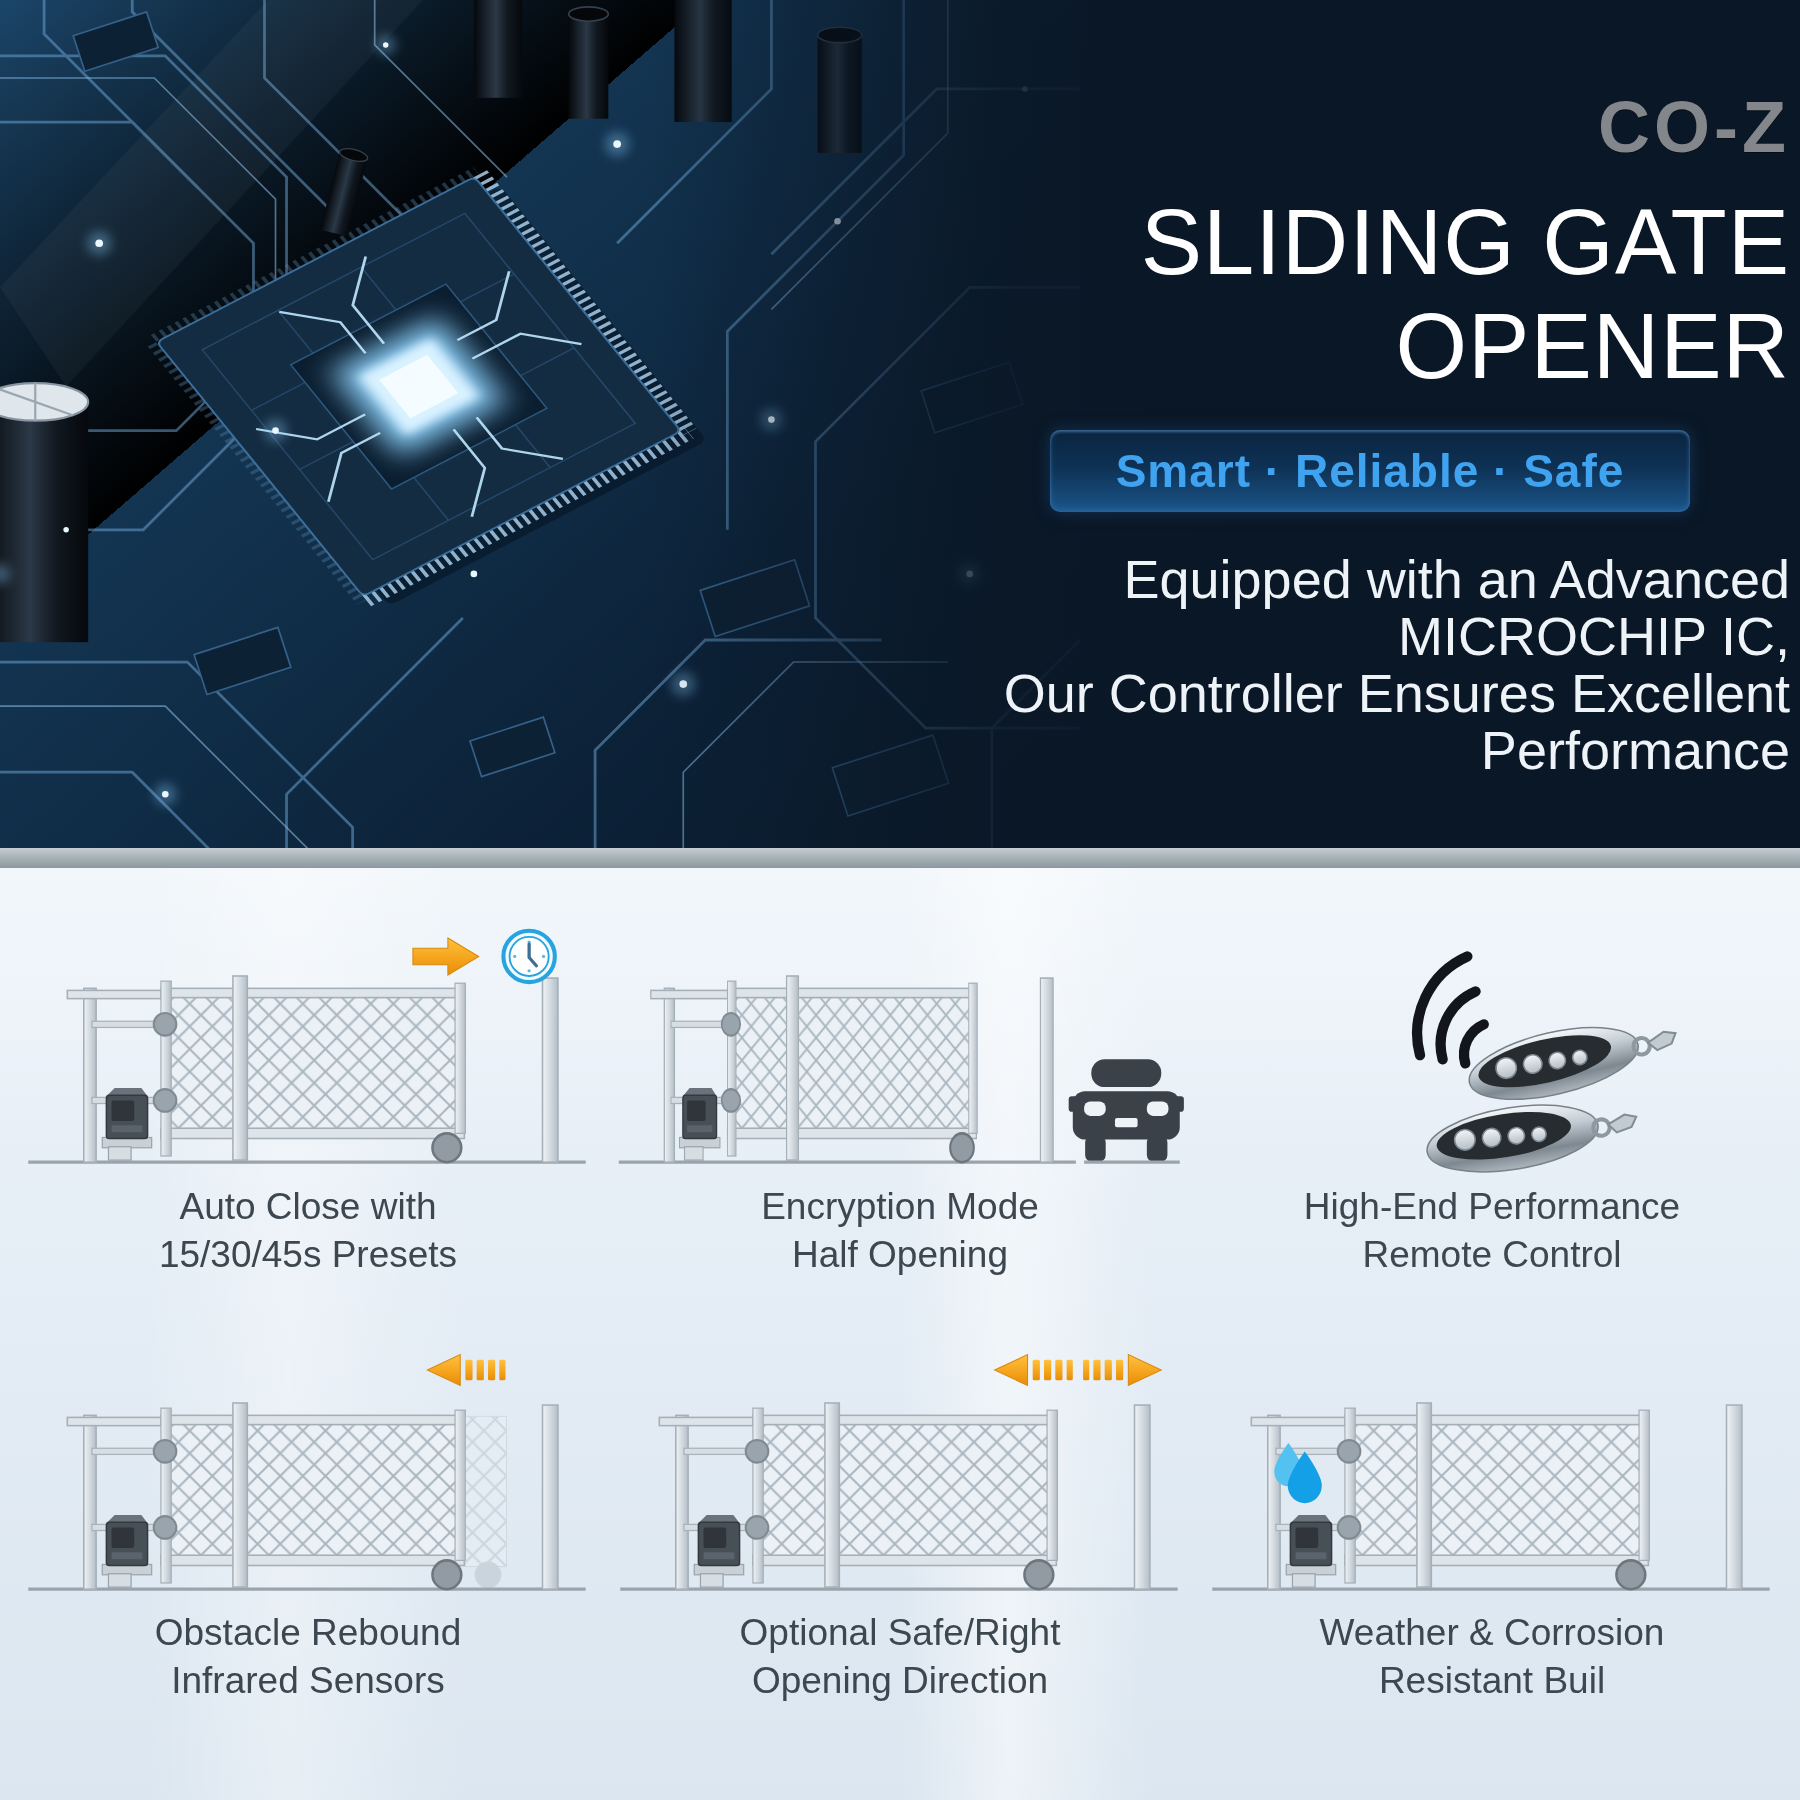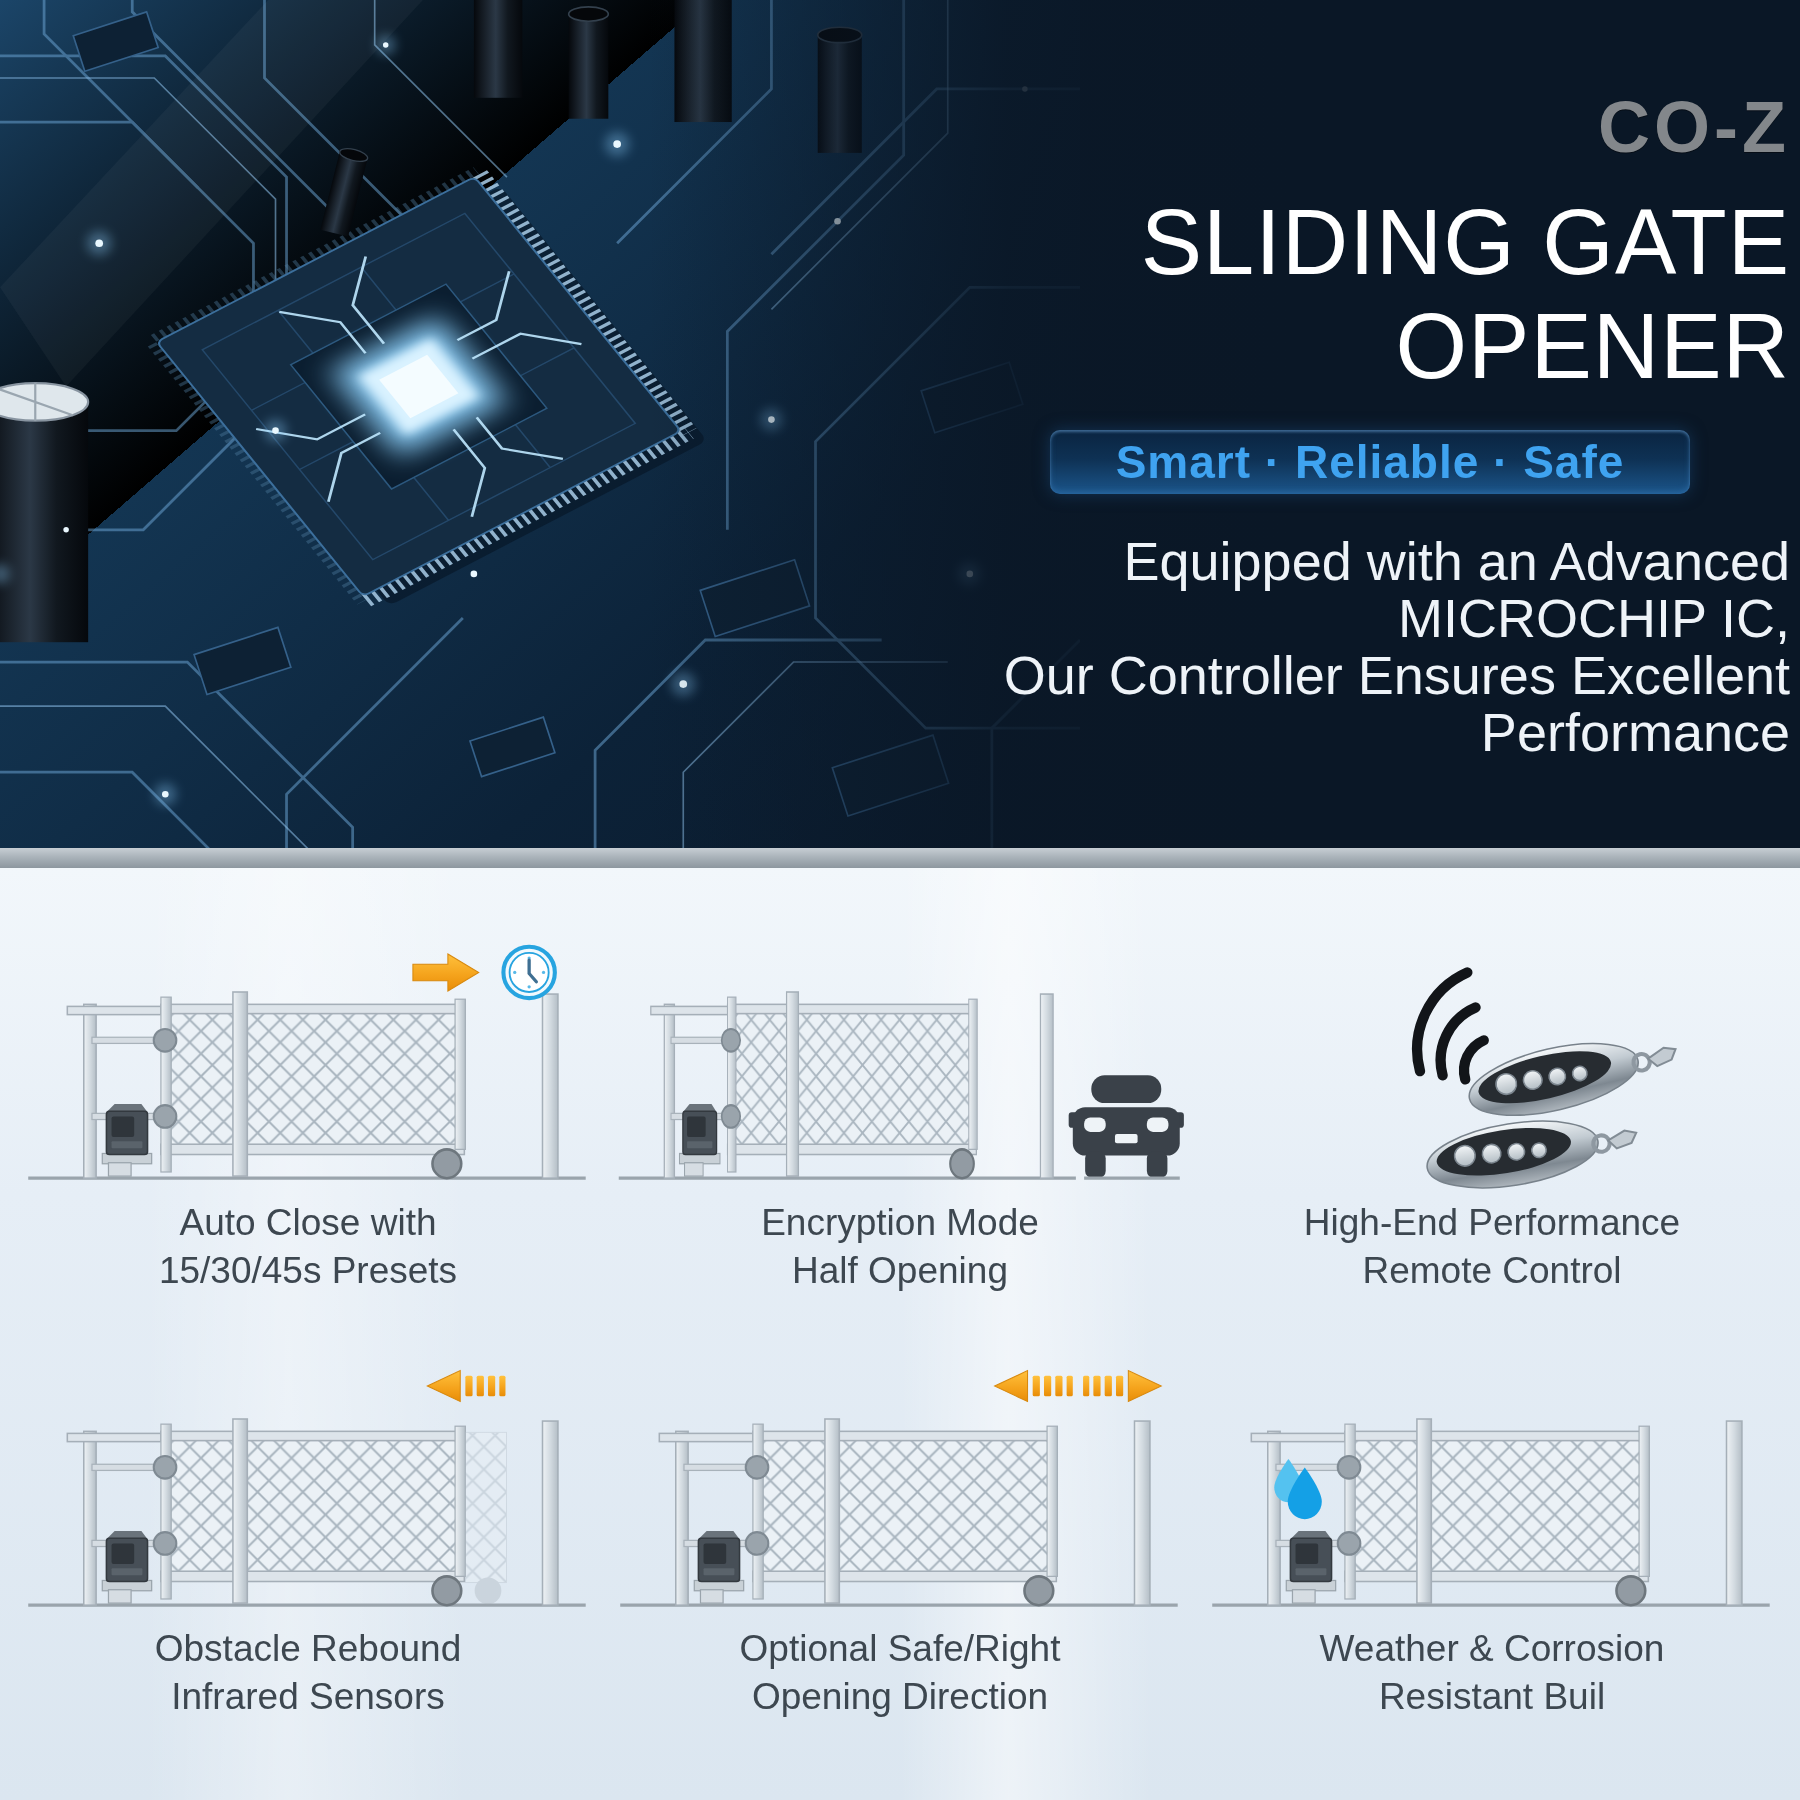--- a/index.html
+++ b/index.html
@@ -26,21 +26,21 @@
   .logo{
     margin-top:90px;font-size:72px;line-height:74px;font-weight:bold;
     color:#83878b;letter-spacing:4px;
     text-shadow:0 1px 0 rgba(0,0,0,.4);
   }
   .title{
     margin-top:26px;font-size:92px;line-height:104px;font-weight:normal;
     letter-spacing:1px;color:#ffffff;
   }
   .tag-band{
-    margin:32px auto 5px auto;width:640px;height:64px;border-radius:10px;
+    margin:32px auto 5px auto;width:640px;height:82px;border-radius:10px;
     background:linear-gradient(180deg,#0a2440 0%,#0e3154 45%,#1b558a 100%);
     box-shadow:inset 0 2px 3px rgba(120,180,235,.45), inset 0 -2px 6px rgba(70,140,205,.35), 0 0 16px rgba(25,70,115,.6);
     display:flex;align-items:center;justify-content:center;
   }
   .tag-band span{font-size:46px;font-weight:bold;color:#3fa3f0;letter-spacing:1px;}
   .subtitle{margin-top:39px;font-size:54px;line-height:57px;color:#eef3f8;}
   
   .divider{
     position:absolute;left:0;top:848px;width:1800px;height:20px;
     background:linear-gradient(180deg,#c7ced4 0%,#aab3ba 45%,#8d979f 100%);
@@ -52,21 +52,21 @@
   }
   .features::before{
     content:"";position:absolute;inset:0;
     background:
       linear-gradient(90deg,transparent 50%,rgba(255,255,255,.5) 56%,transparent 64%),
       linear-gradient(90deg,transparent 8%,rgba(255,255,255,.35) 16%,transparent 26%);
     pointer-events:none;
   }
   .grid{
     position:relative;display:grid;grid-template-columns:repeat(3,1fr);
-    column-gap:16px;row-gap:16px;padding:16px 20px;
+    column-gap:16px;row-gap:16px;padding:0 20px;
   }
   .tile{display:flex;flex-direction:column;align-items:center;}
   .tile svg{width:100%;height:auto;display:block;}
   .cap{
     margin-top:6px;text-align:center;font-size:37px;line-height:48px;
     color:#3d4750;
   }
 </style>
 </head>
 <body>

